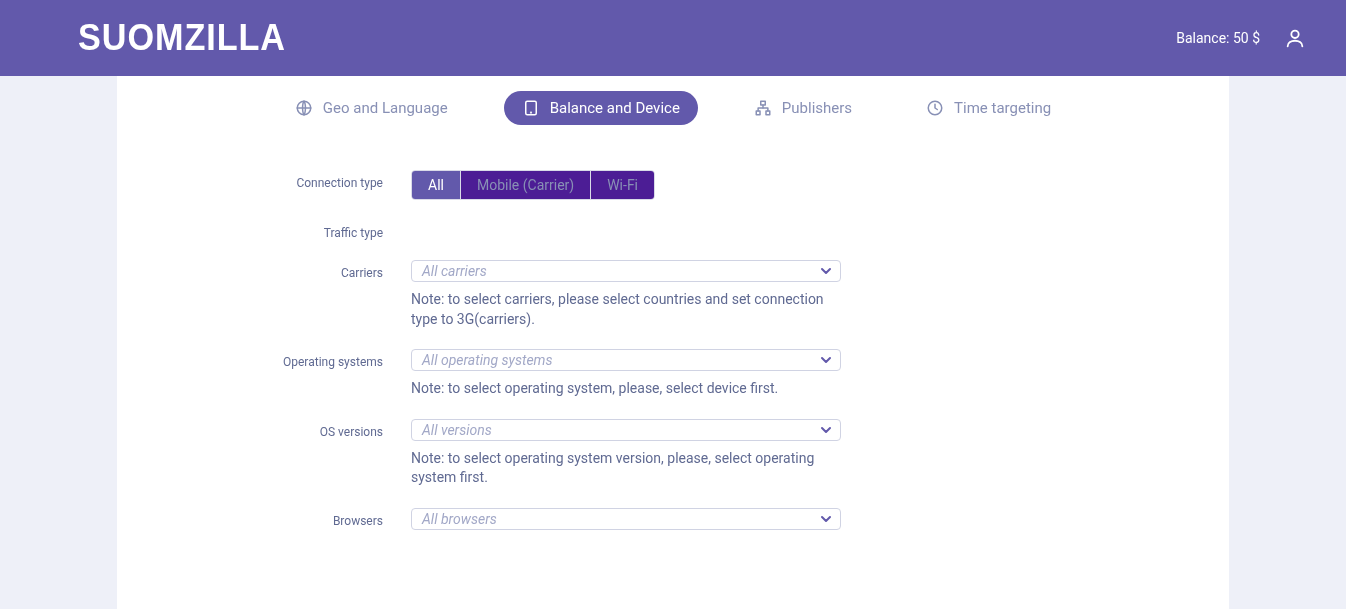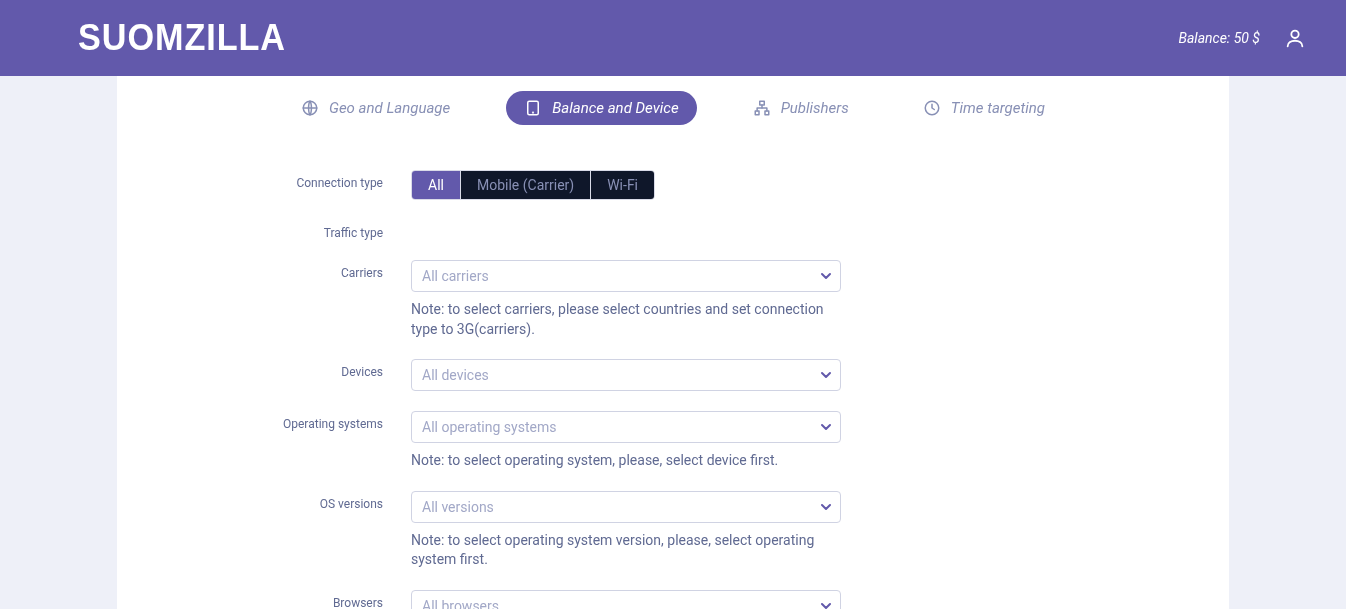--- a/index.html
+++ b/index.html
@@ -28,21 +28,20 @@
     font-family: Arial Black, Arial, sans-serif;
     transform: scaleX(0.95);
     transform-origin: left;
   }
   .top-right {
     display: flex;
     align-items: center;
     gap: 24px;
     color: #fff;
     font-size: 14px;
-    font-style: italic;
   }
   .user-icon {
     display: inline-flex;
     align-items: center;
     justify-content: center;
   }
   .content-wrap {
     display: flex;
     justify-content: center;
   }
@@ -52,21 +51,20 @@
     min-height: 600px;
     padding-top: 10px;
   }
   .tabs {
     display: flex;
     justify-content: center;
     gap: 38px;
     align-items: center;
     height: 44px;
     margin-bottom: 40px;
-    font-style: italic;
   }
   .tab {
     display: flex;
     align-items: center;
     gap: 10px;
     color: #8890b5;
     font-size: 15px;
     cursor: pointer;
     padding: 8px 18px;
     border-radius: 22px;
@@ -100,41 +98,42 @@
     display: flex;
     border: 1px solid #d9dbe8;
     border-radius: 4px;
     overflow: hidden;
     width: fit-content;
   }
   .btn-group .seg {
     padding: 6px 16px;
     font-size: 14px;
     color: #8890b5;
-    background: #0f172a;
+    background: #4c1d95;
     border-right: 1px solid #d9dbe8;
     cursor: pointer;
   }
   .btn-group .seg:last-child { border-right: none; }
   .btn-group .seg.active {
     background: #6259ab;
     color: #fff;
   }
   .select {
     position: relative;
     border: 1px solid #d0d3e3;
     border-radius: 4px;
-    height: 32px;
+    height: 22px;
     display: flex;
     align-items: center;
     padding: 0 34px 0 10px;
     color: #a2a8c7;
     font-size: 14px;
     cursor: pointer;
     background: #fff;
+    font-style: italic;
   }
   .select .chev {
     position: absolute;
     right: 6px;
     top: 50%;
     transform: translateY(-50%);
     color: #6259ab;
     display: inline-flex;
   }
   .note {
@@ -231,33 +230,20 @@
             <span class="chev">
               <svg width="16" height="16" viewBox="0 0 24 24" fill="none" stroke="#6259ab" stroke-width="3" stroke-linecap="round" stroke-linejoin="round">
                   <path d="M6 9l6 6 6-6"></path>
                 </svg>
             </span>
           </div>
           <div class="note">Note: to select carriers, please select countries and set connection type to 3G(carriers).</div>
         </div>
       </div>
 
-      <div class="row">
-        <div class="label">Devices</div>
-        <div class="control">
-          <div class="select">
-            <span>All devices</span>
-            <span class="chev">
-              <svg width="16" height="16" viewBox="0 0 24 24" fill="none" stroke="#6259ab" stroke-width="3" stroke-linecap="round" stroke-linejoin="round">
-                  <path d="M6 9l6 6 6-6"></path>
-                </svg>
-            </span>
-          </div>
-        </div>
-      </div>
 
       <div class="row">
         <div class="label">Operating systems</div>
         <div class="control">
           <div class="select">
             <span>All operating systems</span>
             <span class="chev">
               <svg width="16" height="16" viewBox="0 0 24 24" fill="none" stroke="#6259ab" stroke-width="3" stroke-linecap="round" stroke-linejoin="round">
                   <path d="M6 9l6 6 6-6"></path>
                 </svg>

